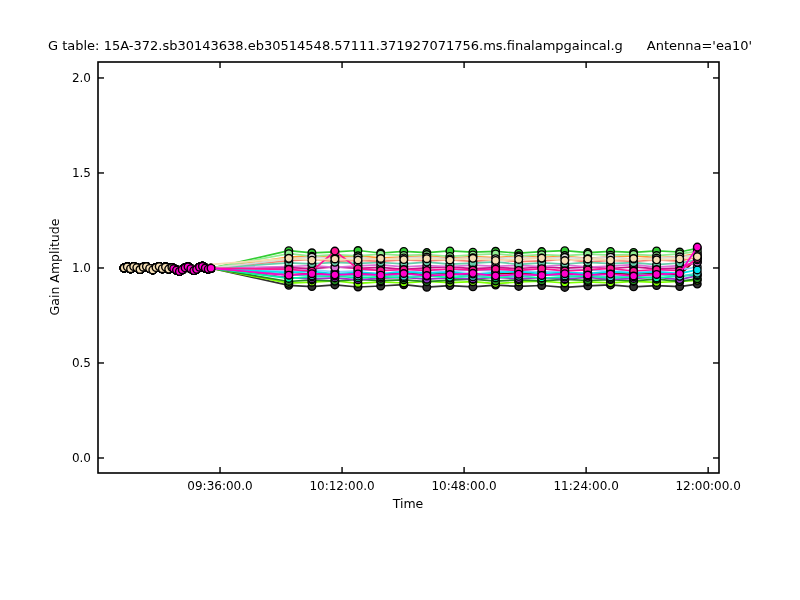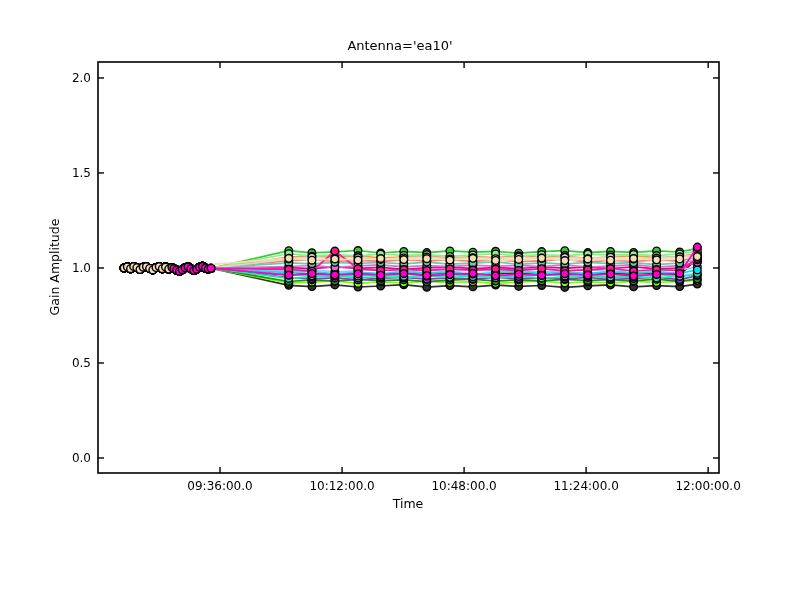--- a/index.html
+++ b/index.html
@@ -8,20 +8,21 @@
   .title-row{position:absolute;top:38px;left:0;width:800px;display:flex;
              justify-content:center;gap:24px;font-size:13px;color:#000;white-space:pre;}
   svg text{font-family:"DejaVu Sans",sans-serif;font-size:12px;fill:#000000;}
   svg text.axlabel{font-size:12.5px;}
 </style>
 </head>
 <body>
 
 <div class="figure">
   <div class="title-row">
+    <span>G table: 15A-372.sb30143638.eb30514548.57111.371927071756.ms.finalampgaincal.g</span>
     <span>Antenna='ea10'</span>
   </div>
   <svg id="plot-svg" width="800" height="600">
     <g id="axes-layer">
         <rect x="98" y="62" width="621" height="411" fill="none" stroke="#000000" stroke-width="1.6"></rect>
         <line x1="220.03056768558952" y1="473" x2="220.03056768558952" y2="467" stroke="#000" stroke-width="1.4"></line>
         <line x1="220.03056768558952" y1="62" x2="220.03056768558952" y2="68" stroke="#000" stroke-width="1.4"></line>
         <text x="220.03056768558952" y="490" text-anchor="middle">09:36:00.0</text>
         <line x1="342.06113537117903" y1="473" x2="342.06113537117903" y2="467" stroke="#000" stroke-width="1.4"></line>
         <line x1="342.06113537117903" y1="62" x2="342.06113537117903" y2="68" stroke="#000" stroke-width="1.4"></line>

